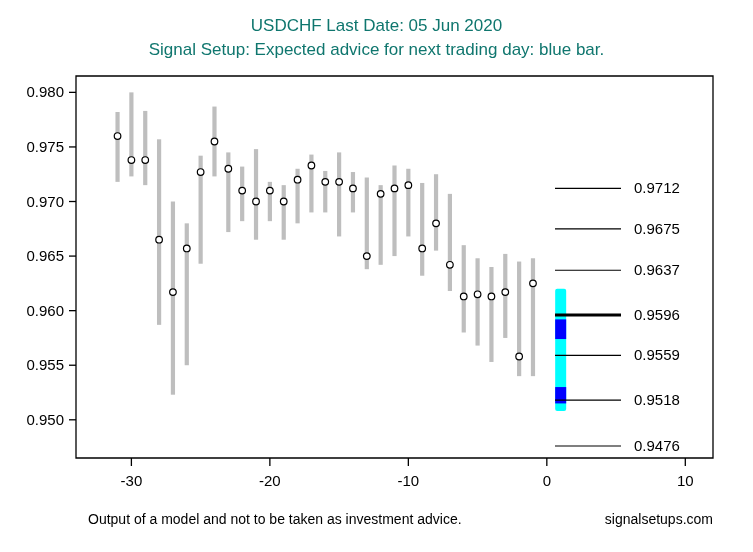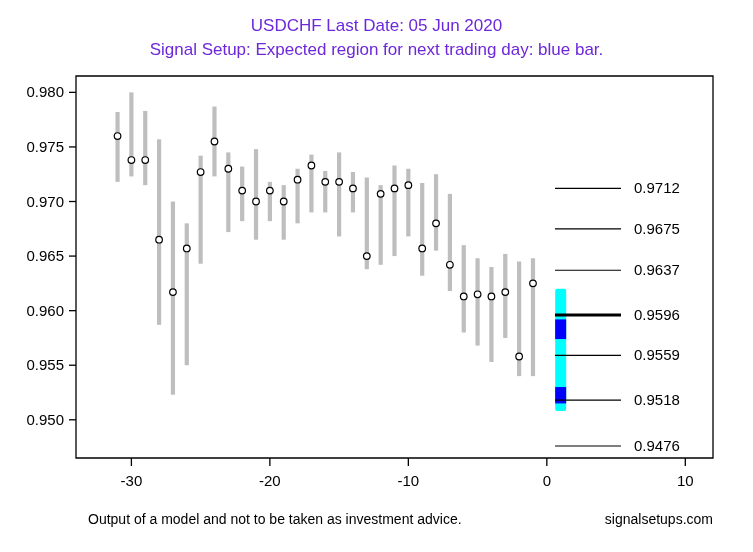--- a/index.html
+++ b/index.html
@@ -26,21 +26,21 @@
   .title-block {
     position: absolute;
     left: 0;
     top: 14px;
     width: 753px;
     text-align: center;
     line-height: 24px;
   }
   .title-line {
     font-size: 17px;
-    color: #6d28d9;
+    color: #0f766e;
     white-space: nowrap;
   }
 
   svg.plot {
     position: absolute;
     left: 0; top: 0;
     width: 753px;
     height: 552px;
     display: block;
   }
@@ -61,21 +61,21 @@
     fill: #000000;
   }
 </style>
 </head>
 <body>
 
 <div id="chart-root">
 
   <div class="title-block">
     <div class="title-line">USDCHF Last Date: 05 Jun 2020</div>
-    <div class="title-line">Signal Setup: Expected region for next trading day: blue bar.</div>
+    <div class="title-line">Signal Setup: Expected advice for next trading day: blue bar.</div>
   </div>
 
   <svg class="plot" id="plot-svg" viewBox="0 0 753 552" preserveAspectRatio="none">
     <g id="g-frame">
         <path d="M76 76 L713 76 L713 458 L76 458 Z" fill="none" stroke="#000000" stroke-width="1.3"></path>
       </g>
     <g id="g-yaxis">
         <line x1="69" y1="419.80000000000064" x2="76" y2="419.80000000000064" stroke="#000000" stroke-width="1.3"></line>
         <text x="64" y="424.80000000000064" class="axis-text" text-anchor="end">0.950</text>
         <line x1="69" y1="365.228571428572" x2="76" y2="365.228571428572" stroke="#000000" stroke-width="1.3"></line>

